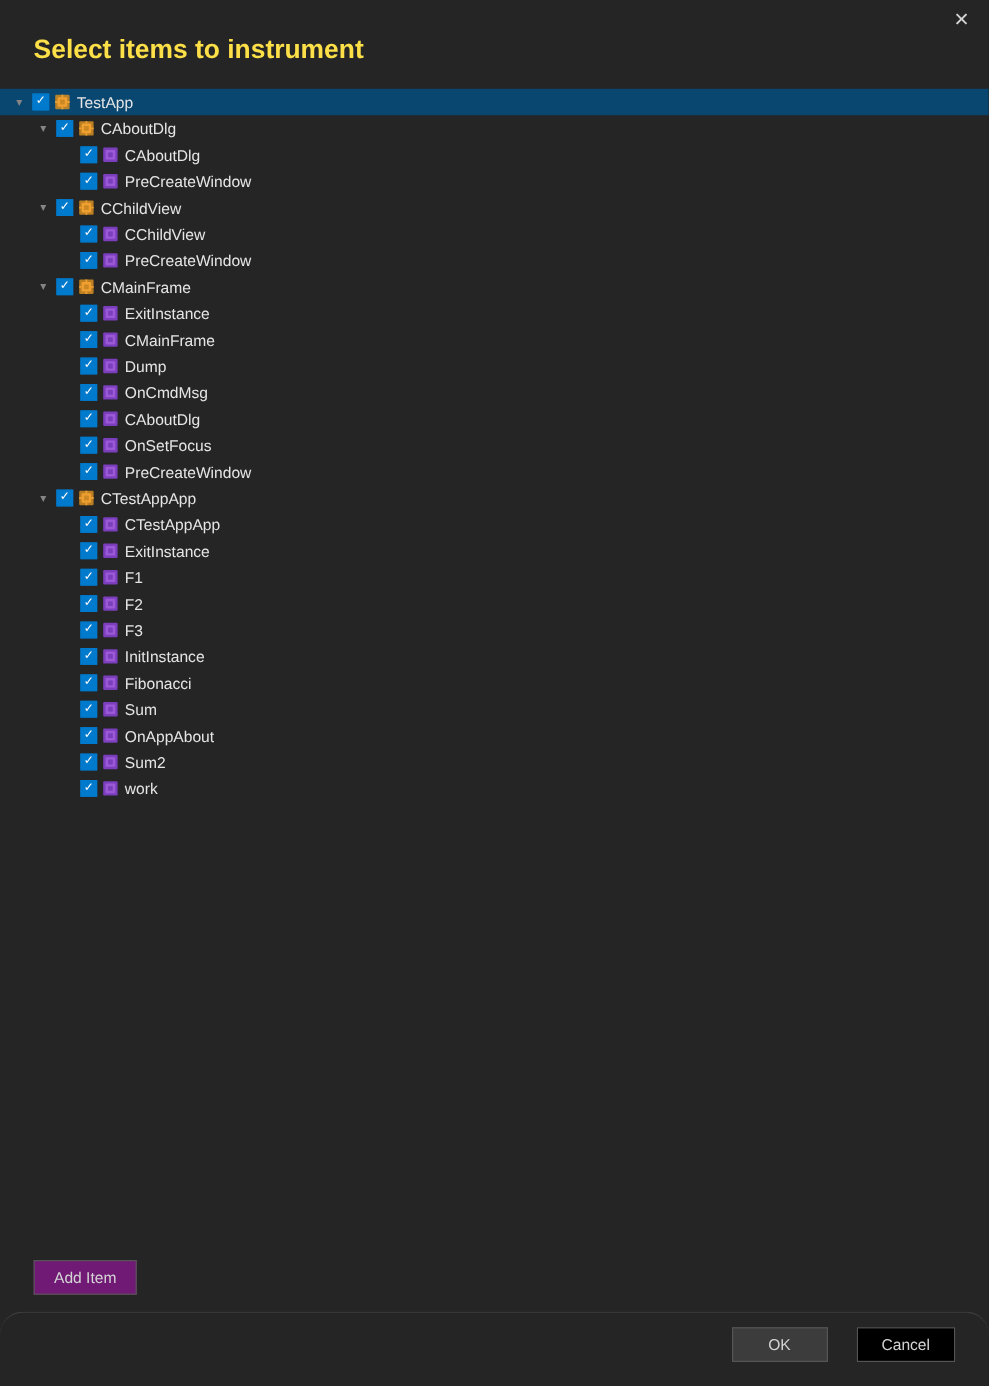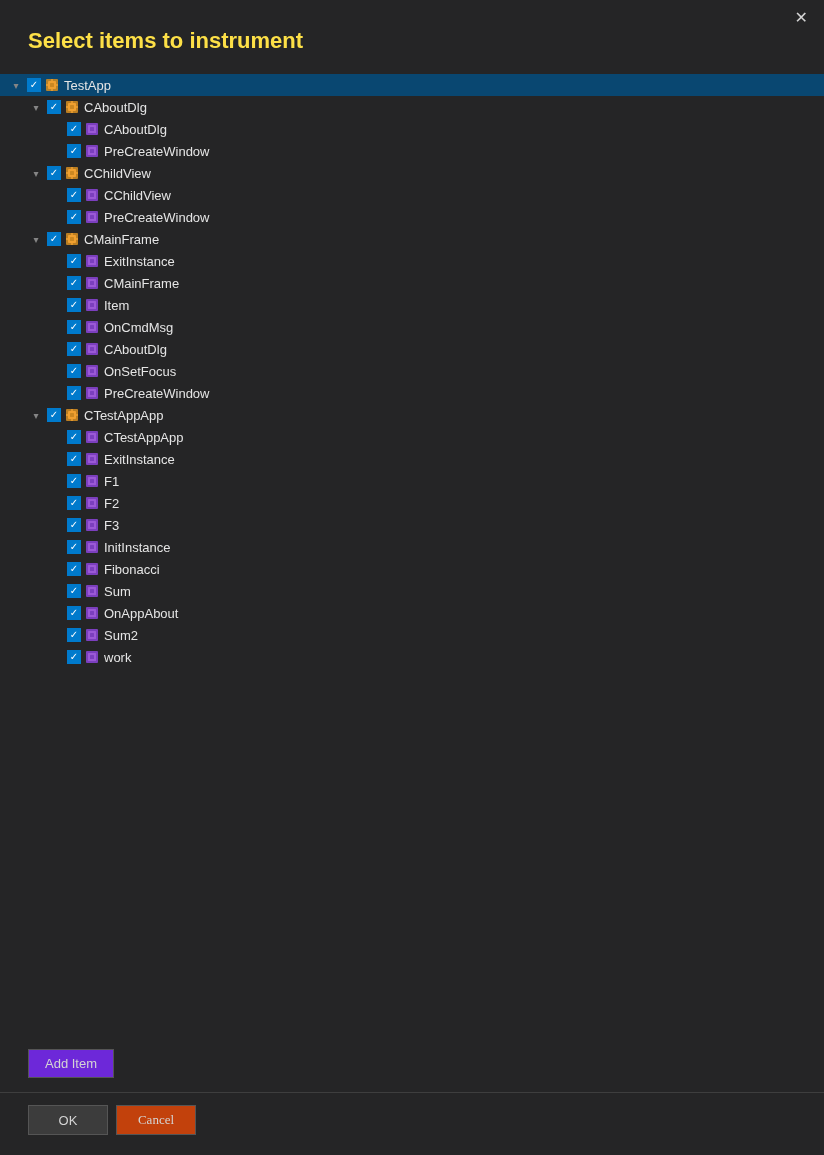--- a/index.html
+++ b/index.html
@@ -124,53 +124,53 @@
       white-space: nowrap;
     }
 
     .bottom-bar {
       padding: 14px 28px;
       display: flex;
       align-items: center;
     }
 
     .add-item-btn {
-      background: #6d28d9;
+      background: #701a75;
       color: #d4d4d4;
       border: 1px solid #555;
       padding: 6px 16px;
       cursor: pointer;
       font-size: 13px;
     }
 
     .dialog-footer {
       display: flex;
-      justify-content: flex-start;
+      justify-content: flex-end;
       padding: 12px 28px 20px 28px;
-      gap: 8px;
+      gap: 24px;
       border-top: 1px solid #3e3e3e;
+      border-radius: 19px;
     }
 
     .footer-btn {
       min-width: 80px;
       padding: 6px 20px;
       font-size: 13px;
       cursor: pointer;
       border: 1px solid #555;
     }
 
     .ok-btn {
       background: #3c3c3c;
       color: #d4d4d4;
     }
 
     .cancel-btn {
-      background: #c2410c;
+      background: #000000;
       color: #d4d4d4;
-      font-family: Liberation Serif, serif;
     }
   </style>
 </head>
 <body>
 
 <div class="dialog">
   <div class="title-bar">
     <button class="close-btn">✕</button>
   </div>
 
@@ -317,21 +317,21 @@
       <div class="tree-node">
         <span class="expander" style="margin-left: 48px;"></span>
         <span class="checkbox checked"></span>
         <span class="node-icon">
           <svg width="14" height="14" viewBox="0 0 14 14" fill="none" xmlns="http://www.w3.org/2000/svg">
         <rect x="1" y="1" width="12" height="12" rx="1" fill="#7b3fbe"></rect>
         <rect x="3" y="3" width="8" height="8" rx="0.5" fill="#9b59d6"></rect>
         <rect x="5" y="5" width="4" height="4" rx="0.5" fill="#7b3fbe"></rect>
       </svg>
         </span>
-        <span class="node-label">Item</span>
+        <span class="node-label">Dump</span>
       </div>
       <div class="tree-node">
         <span class="expander" style="margin-left: 48px;"></span>
         <span class="checkbox checked"></span>
         <span class="node-icon">
           <svg width="14" height="14" viewBox="0 0 14 14" fill="none" xmlns="http://www.w3.org/2000/svg">
         <rect x="1" y="1" width="12" height="12" rx="1" fill="#7b3fbe"></rect>
         <rect x="3" y="3" width="8" height="8" rx="0.5" fill="#9b59d6"></rect>
         <rect x="5" y="5" width="4" height="4" rx="0.5" fill="#7b3fbe"></rect>
       </svg>

